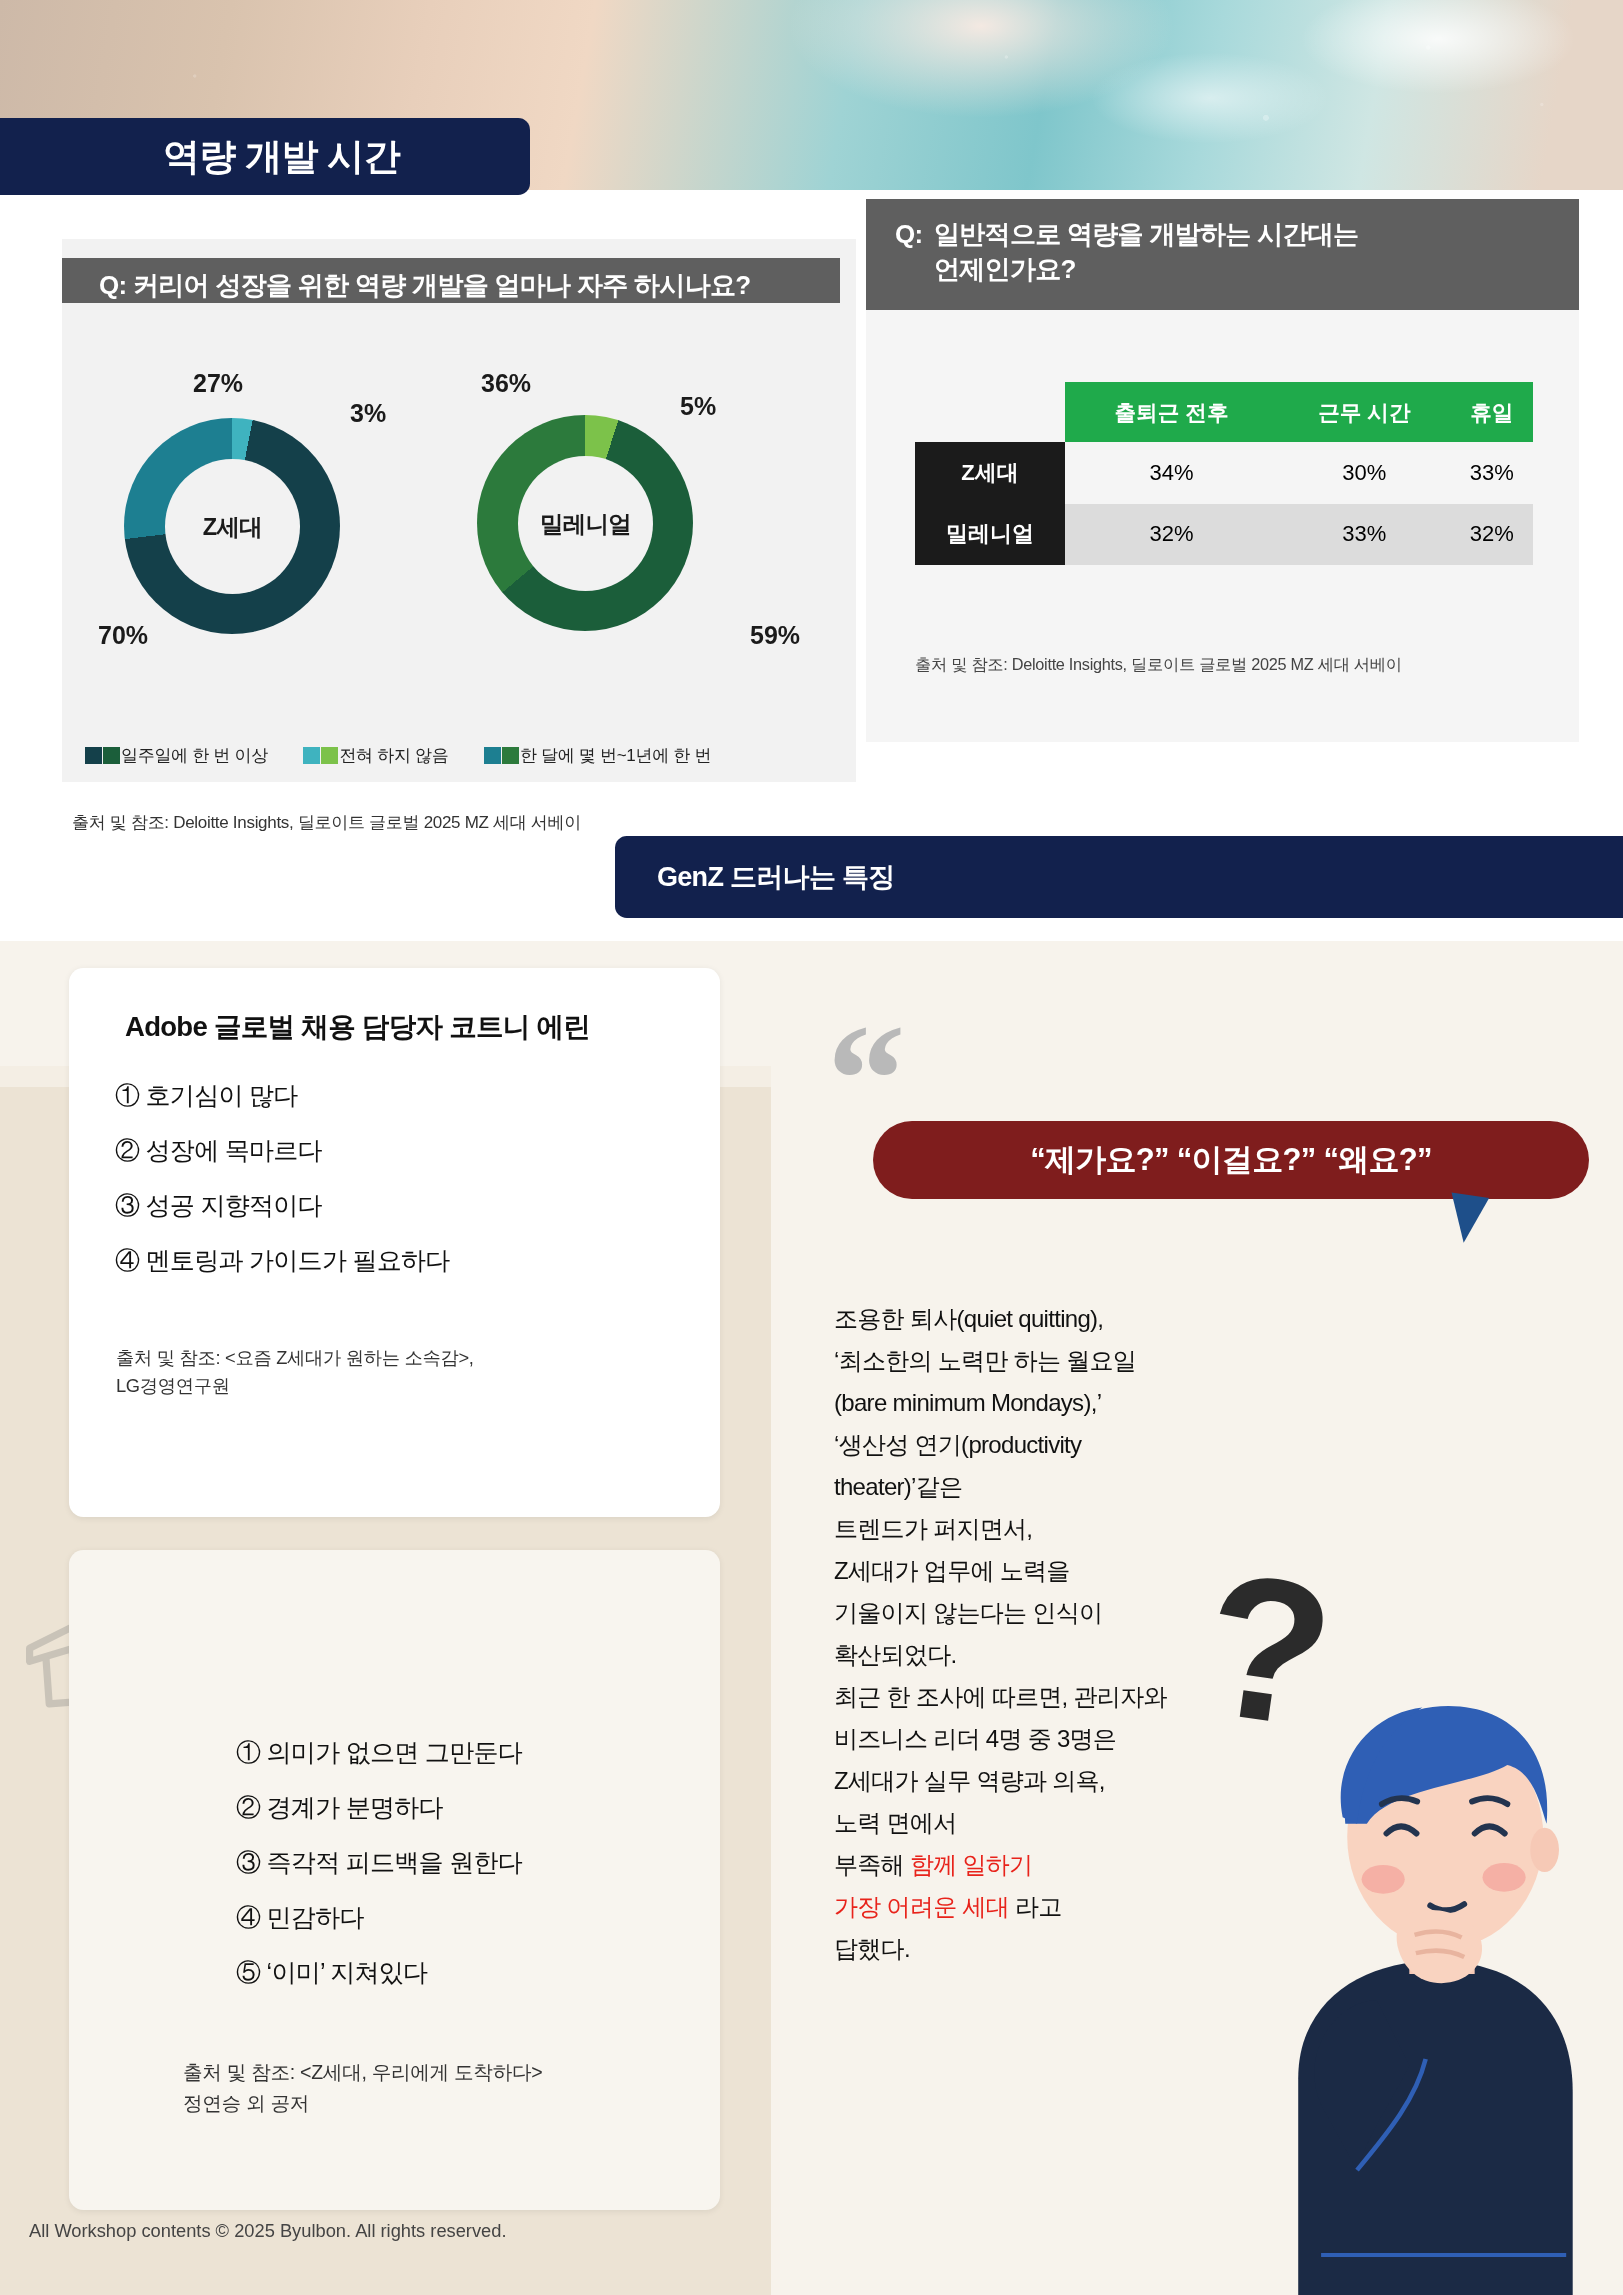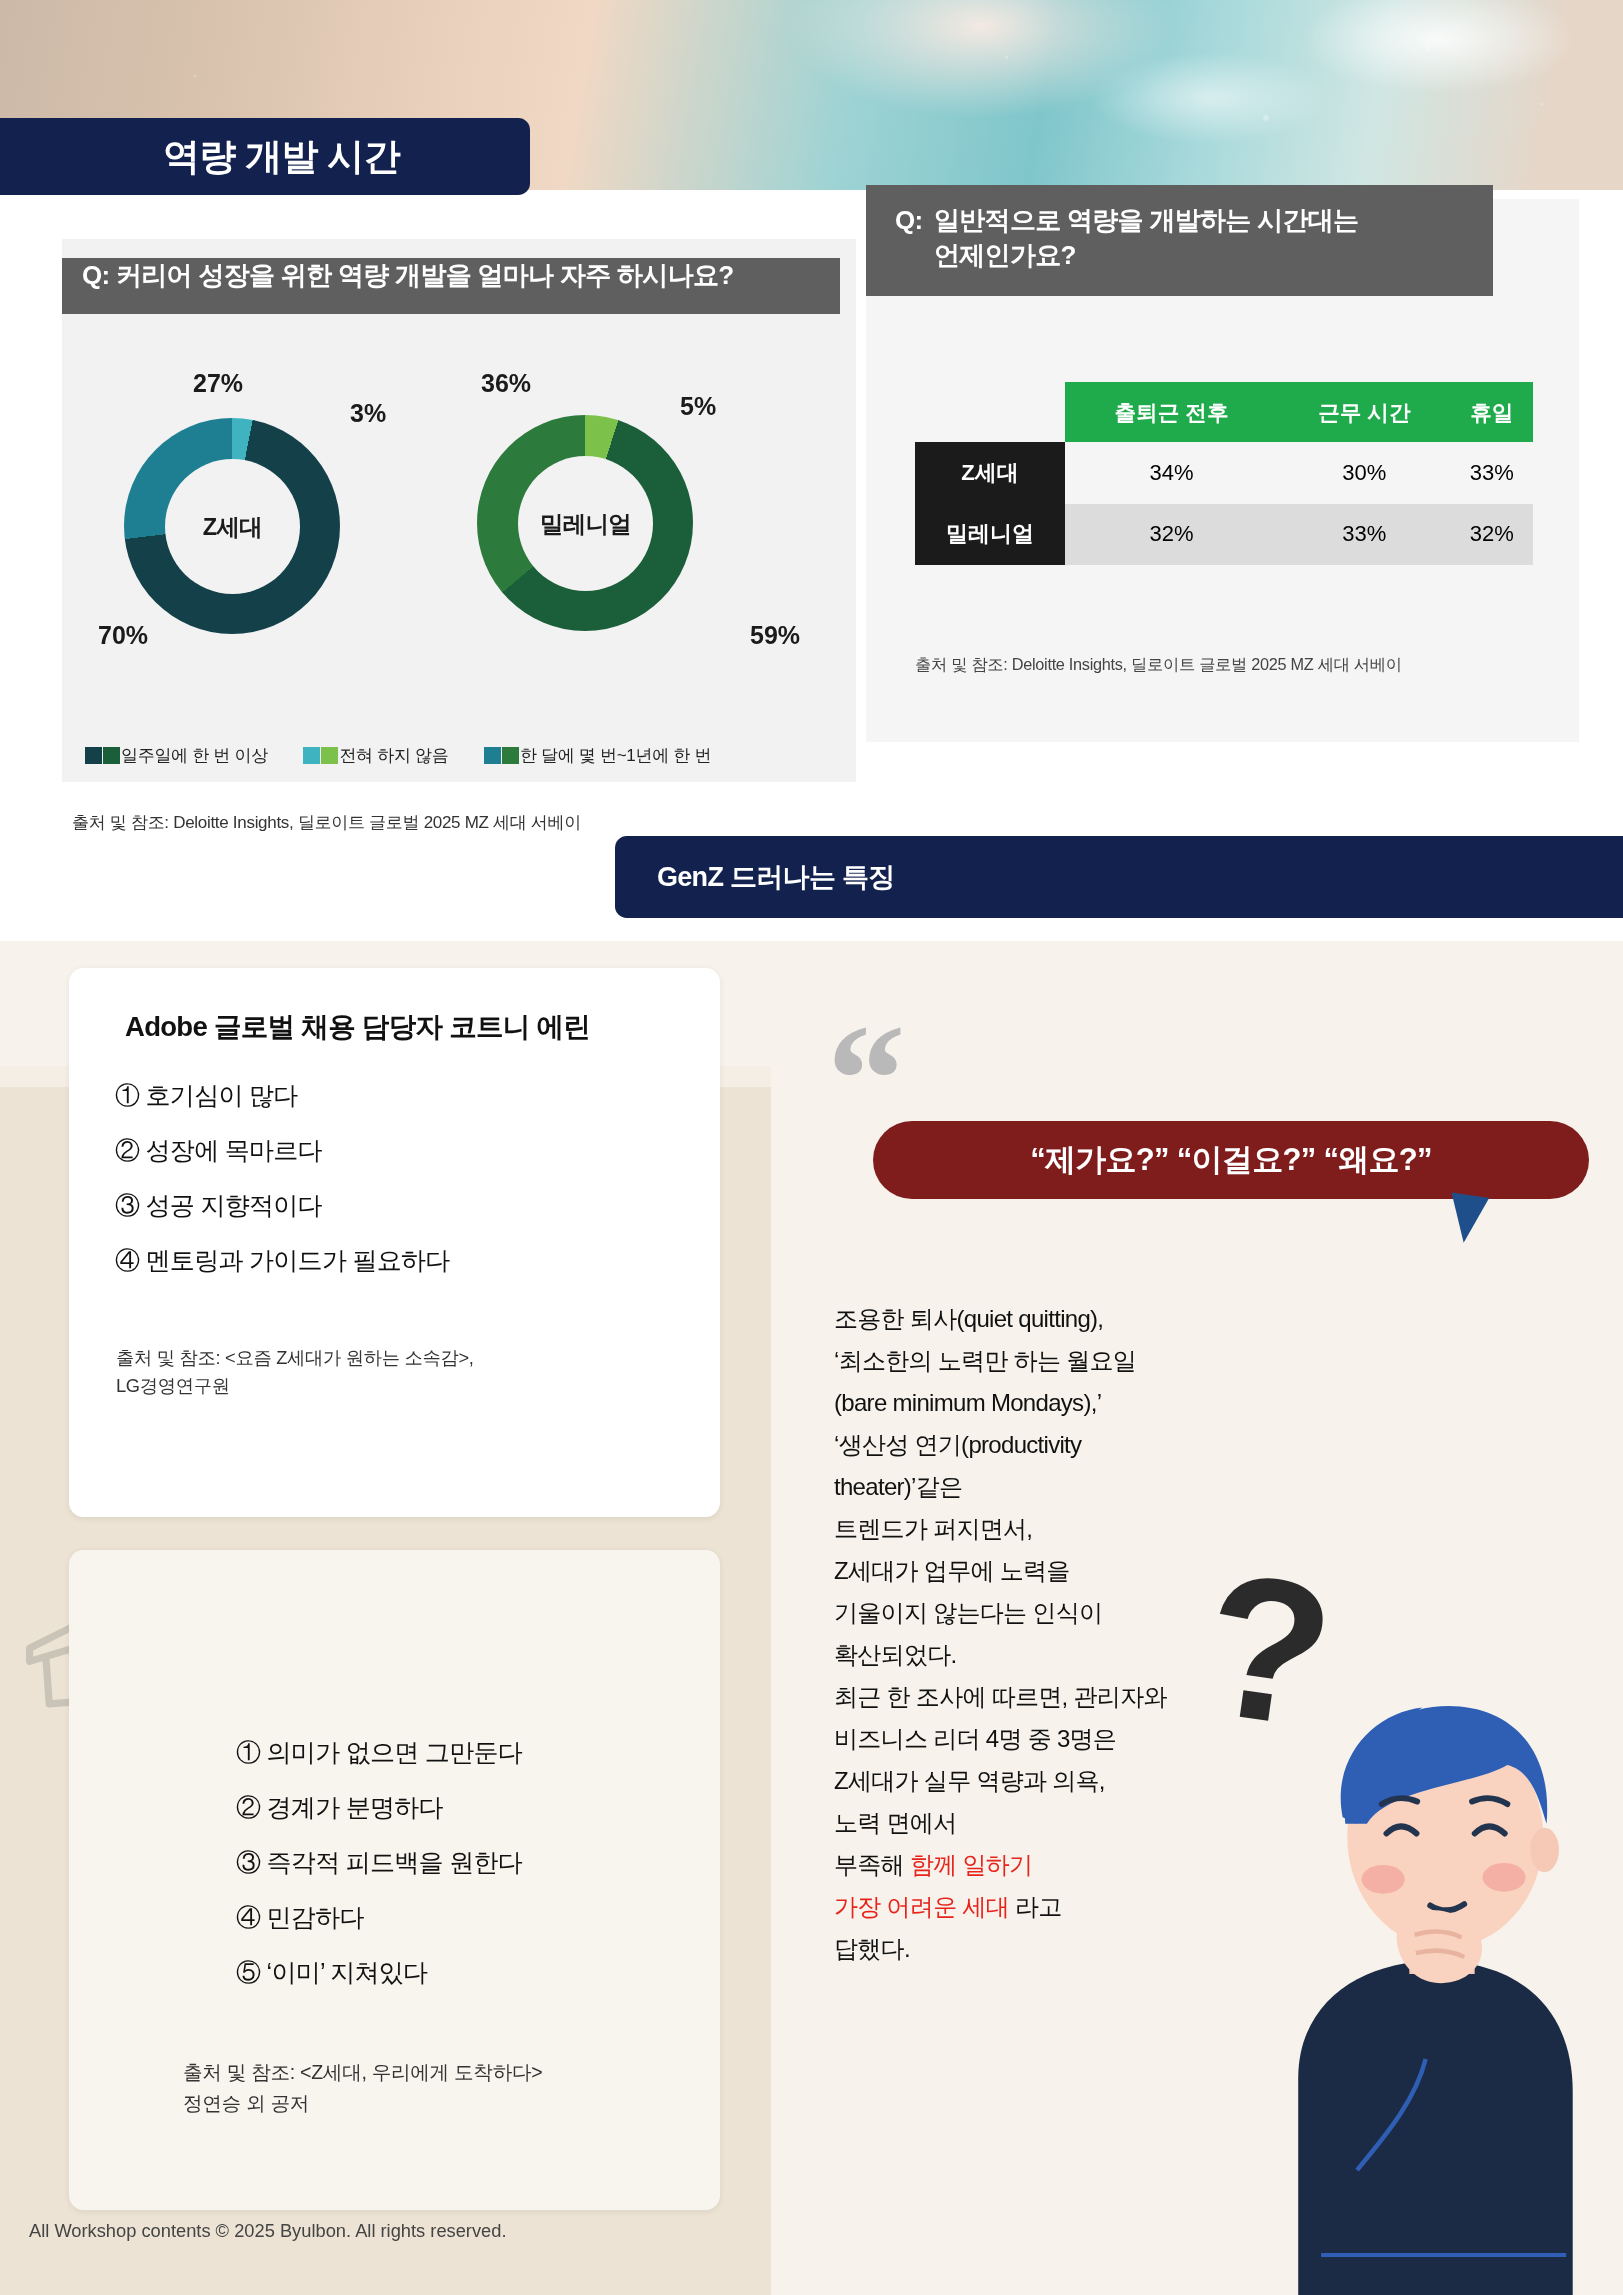--- a/index.html
+++ b/index.html
@@ -74,23 +74,23 @@
     border-top-left-radius:11.8px; border-bottom-left-radius:11.8px;
     padding-left:42px; font-size:27px;
   }
 
   
   .card-left {
     position:absolute; left:62px; top:239px; width:794px; height:543px;
     background:#f2f2f2;
   }
   .qbar-dark {
-    position:absolute; left:62px; top:258px; width:778px; height:56px;
+    position:absolute; left:62px; top:258px; width:778px; height:45px;
     background:#5f5f5f; color:#fff;
-    display:flex; align-items:flex-start; padding-left:20px;
+    display:flex; align-items:flex-end; padding-left:37px;
     font-size:26px; font-weight:bold; letter-spacing:-0.7px;
   }
   .donut {
     position:absolute; width:216px; height:216px; border-radius:50%;
   }
   .donut .hole {
     position:absolute; left:41px; top:41px; width:135px; height:135px;
     border-radius:50%; background:#f2f2f2;
     display:flex; align-items:center; justify-content:center;
     font-size:23.5px; font-weight:bold; color:#1b1b1b; letter-spacing:-0.7px;
@@ -116,21 +116,21 @@
     position:absolute; font-size:17px; color:#333; letter-spacing:-0.3px;
   }
   #src-left { left:72px; top:811px; }
 
   
   .card-right {
     position:absolute; left:866px; top:199px; width:713px; height:543px;
     background:#f5f5f5;
   }
   .qbar-dark2 {
-    position:absolute; left:866px; top:185px; width:627px; height:111px;
+    position:absolute; left:866px; top:199px; width:713px; height:111px;
     background:#5f5f5f; color:#fff;
     padding:18.3px 0 0 29px;
     font-size:26px; font-weight:bold; letter-spacing:-0.7px; line-height:1.35;
   }
   .qbar-dark2 .qmark { display:inline-block; width:39px; }
 
   table.tbl {
     position:absolute; left:915px; top:382px;
     width:618px; border-collapse:collapse;
     font-size:22px;

